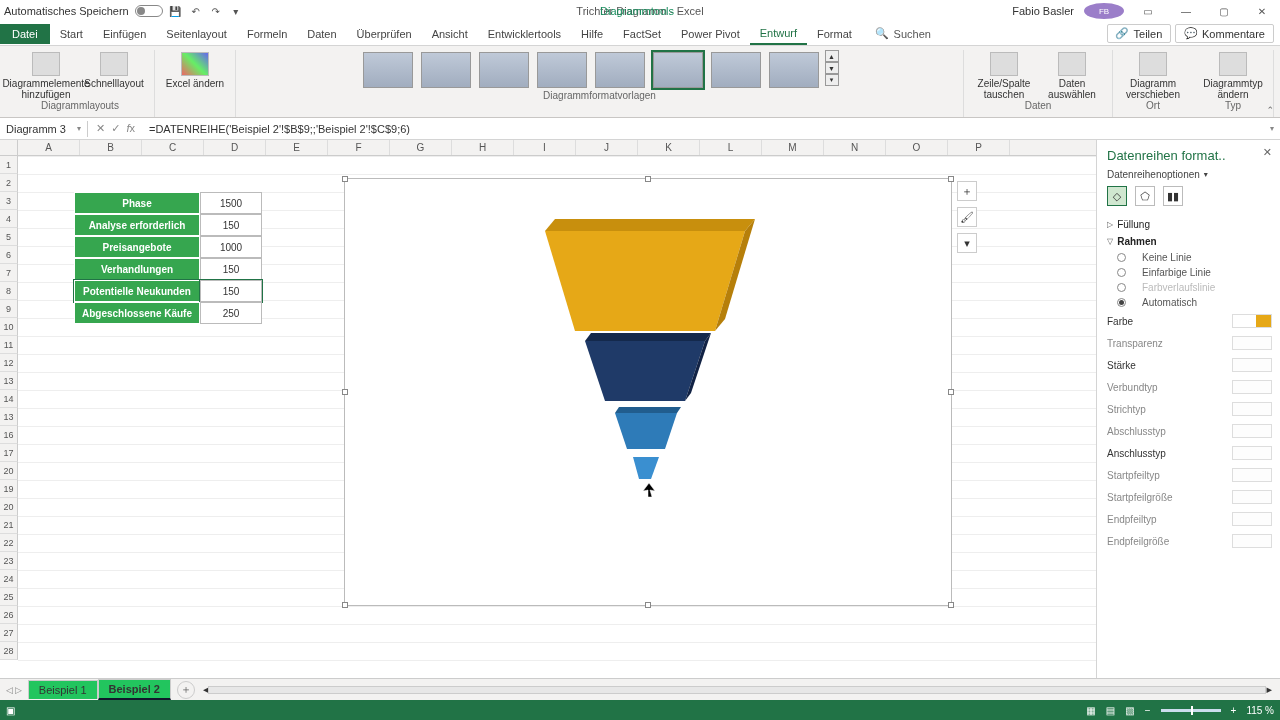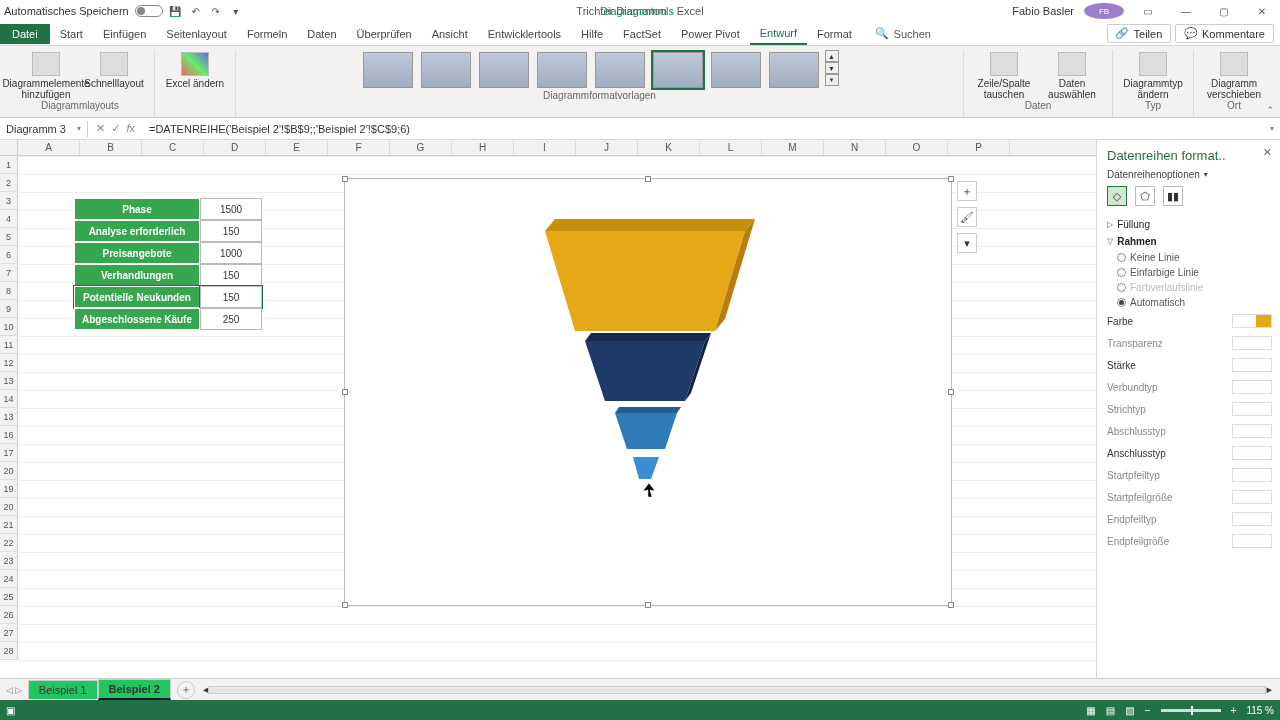--- a/index.html
+++ b/index.html
@@ -50,21 +50,21 @@
 .sheet-area { position: relative; height: 522px; overflow: hidden; }
 .col-headers { position: absolute; top: 0; left: 18px; right: 10px; height: 16px; display: flex; background: #f3f2f1; border-bottom: 1px solid #ccc; }
 .col-h { width: 62px; text-align: center; font-size: 10px; color: #555; border-right: 1px solid #ddd; line-height: 16px; }
 .corner { position: absolute; top: 0; left: 0; width: 18px; height: 16px; background: #f3f2f1; border-right: 1px solid #ccc; border-bottom: 1px solid #ccc; }
 .row-headers { position: absolute; top: 16px; left: 0; width: 18px; }
 .row-h { height: 18px; border-bottom: 1px solid #ddd; font-size: 9px; color: #555; text-align: center; line-height: 18px; background: #f3f2f1; border-right: 1px solid #ccc; }
 .grid { position: absolute; top: 16px; left: 18px; right: 10px; bottom: 0; background-image: linear-gradient(#eee 1px, transparent 1px); background-size: 100% 18px; }
 .vscroll { position: absolute; top: 0; right: 0; width: 10px; bottom: 0; background: #f3f2f1; }
 
 
-.data-table { position: absolute; top: 58px; left: 74px; }
+.data-table { position: absolute; top: 52px; left: 74px; }
 .data-table .row { display: flex; }
 .data-table .cell-a { width: 126px; height: 22px; background: #36a64f; color: #fff; border: 1px solid #fff; display: flex; align-items: center; justify-content: center; font-weight: 600; font-size: 10px; }
 .data-table .cell-b { width: 62px; height: 22px; background: #fff; border: 1px solid #bbb; display: flex; align-items: center; justify-content: center; font-size: 10px; }
 .data-table .row.sel .cell-a, .data-table .row.sel .cell-b { outline: 1px solid #217346; }
 
 
 .chart-box { position: absolute; top: 38px; left: 344px; width: 608px; height: 428px; border: 1px solid #bbb; background: #fff; }
 .chart-handle { width: 6px; height: 6px; border: 1px solid #888; background: #fff; position: absolute; }
 .side-chart-btn { position: absolute; right: -26px; width: 20px; height: 20px; border: 1px solid #ccc; background: #fff; display: flex; align-items: center; justify-content: center; font-size: 11px; }
 
@@ -75,21 +75,21 @@
 .pane { position: absolute; top: 140px; right: 0; width: 184px; bottom: 42px; background: #fff; border-left: 1px solid #d4d4d4; padding: 8px 8px 4px 10px; }
 .pane h3 { font-size: 13px; font-weight: 400; color: #217346; }
 .pane .close { position: absolute; top: 6px; right: 8px; color: #666; }
 .pane-sub { font-size: 10px; color: #444; margin: 6px 0; display: flex; align-items: center; gap: 4px; }
 .pane-icons { display: flex; gap: 8px; margin: 6px 0 10px 0; }
 .pane-icons .pi { width: 20px; height: 20px; border: 1px solid #bbb; display: flex; align-items: center; justify-content: center; font-size: 11px; }
 .pane-icons .pi.sel { background: #d0e7d0; border-color: #217346; }
 .pane-section { font-size: 10px; color: #222; padding: 3px 0; display: flex; align-items: center; gap: 4px; }
 .pane-section .tri { font-size: 8px; color: #666; }
 .pane-opts { padding-left: 10px; }
-.pane-opt { font-size: 10px; color: #555; padding: 2px 0; display: flex; align-items: center; gap: 4px; }
+.pane-opt { font-size: 10px; color: #555; padding: 2px 0; display: flex; align-items: center; gap: 16px; }
 .pane-opt.dis { color: #bbb; }
 .radio { width: 9px; height: 9px; border: 1px solid #888; border-radius: 50%; }
 .radio.on::after { content: ""; display: block; width: 5px; height: 5px; background: #444; border-radius: 50%; margin: 1px; }
 .pane-prop { display: flex; justify-content: space-between; align-items: center; font-size: 10px; color: #888; padding: 4px 0; }
 .pane-prop .ctl { width: 40px; height: 14px; border: 1px solid #ddd; background: #fdfdfd; }
 .pane-prop.en { color: #333; }
 
 
 .sheet-tabs { position: absolute; bottom: 20px; left: 0; right: 0; height: 22px; background: #f3f2f1; display: flex; align-items: center; border-top: 1px solid #ccc; }
 .stab-nav { display: flex; gap: 2px; padding: 0 6px; color: #888; font-size: 9px; }
@@ -198,33 +198,33 @@
           <div class="ico"></div>
           <div class="lbl">Zeile/Spalte tauschen</div>
         </div>
       <div class="big-btn">
           <div class="ico"></div>
           <div class="lbl">Daten auswählen</div>
         </div>
     </div>
     <div class="group-label">Daten</div>
   </div>
+  <div class="ribbon-group" style="border-right:none">
+    <div class="big-btn">
+        <div class="ico"></div>
+        <div class="lbl">Diagramm verschieben</div>
+      </div>
+    <div class="group-label">Ort</div>
+  </div>
   <div class="ribbon-group">
     <div class="big-btn">
         <div class="ico"></div>
         <div class="lbl">Diagrammtyp ändern</div>
       </div>
     <div class="group-label">Typ</div>
-  </div>
-  <div class="ribbon-group" style="border-right:none">
-    <div class="big-btn">
-        <div class="ico"></div>
-        <div class="lbl">Diagramm verschieben</div>
-      </div>
-    <div class="group-label">Ort</div>
   </div>
   <div class="collapse-ribbon">⌃</div>
 </div>
 
 <div class="formula-row">
   <div class="name-box">
       <span>Diagramm 3</span>
       <span style="font-size:8px;color:#888">▾</span>
     </div>
   <div class="fx-btns">

